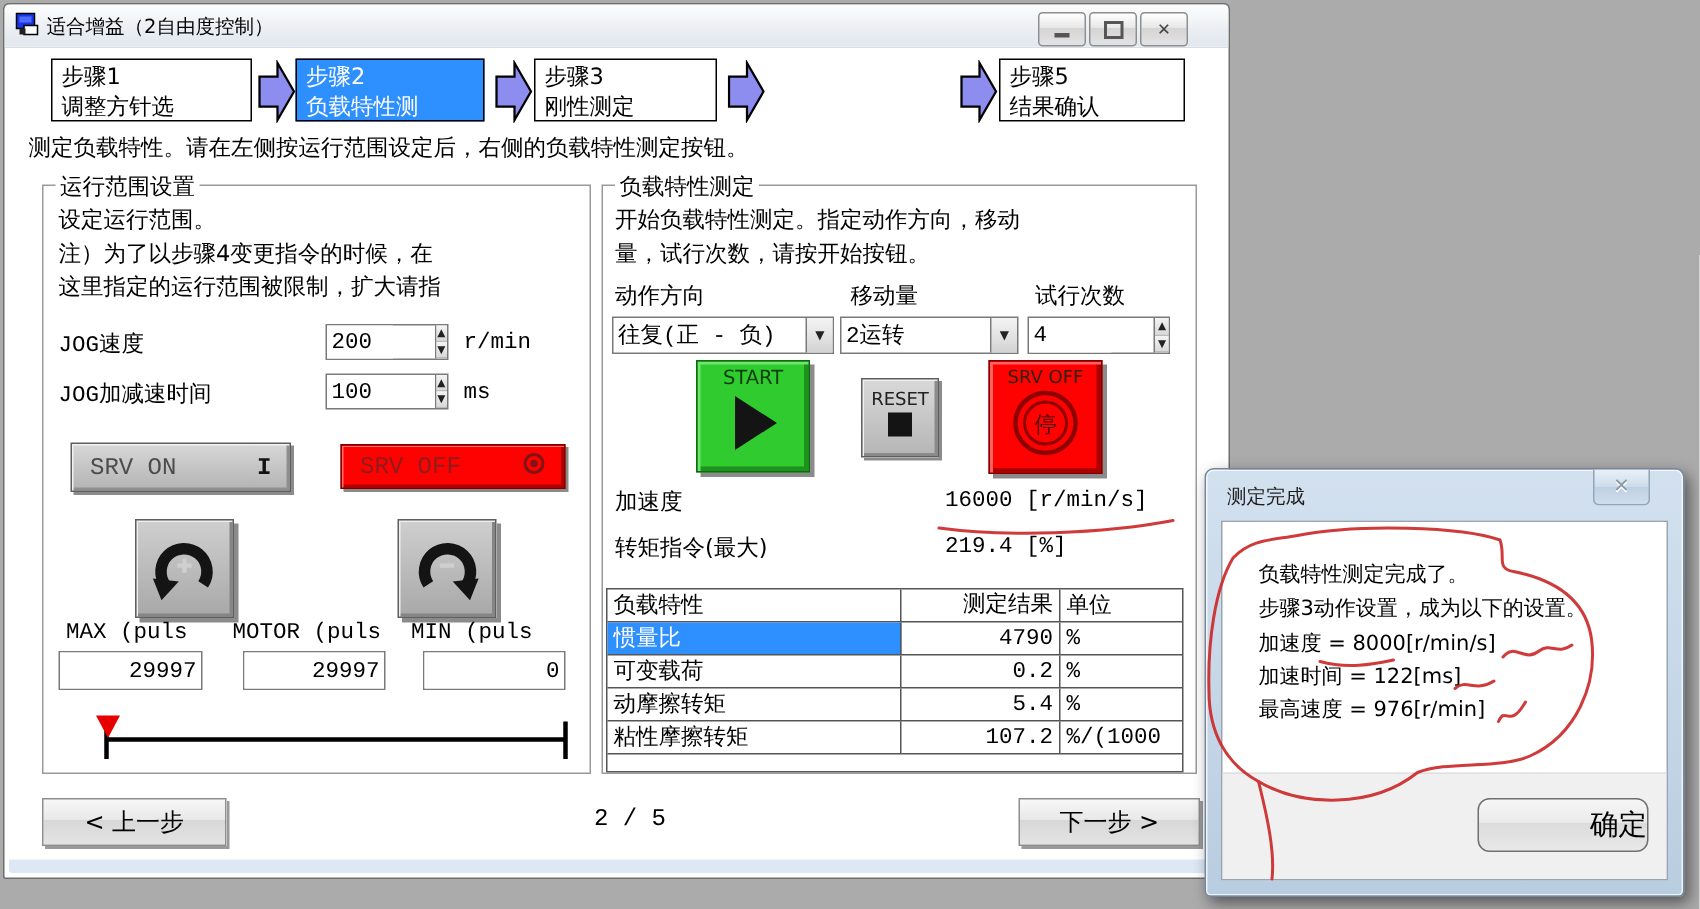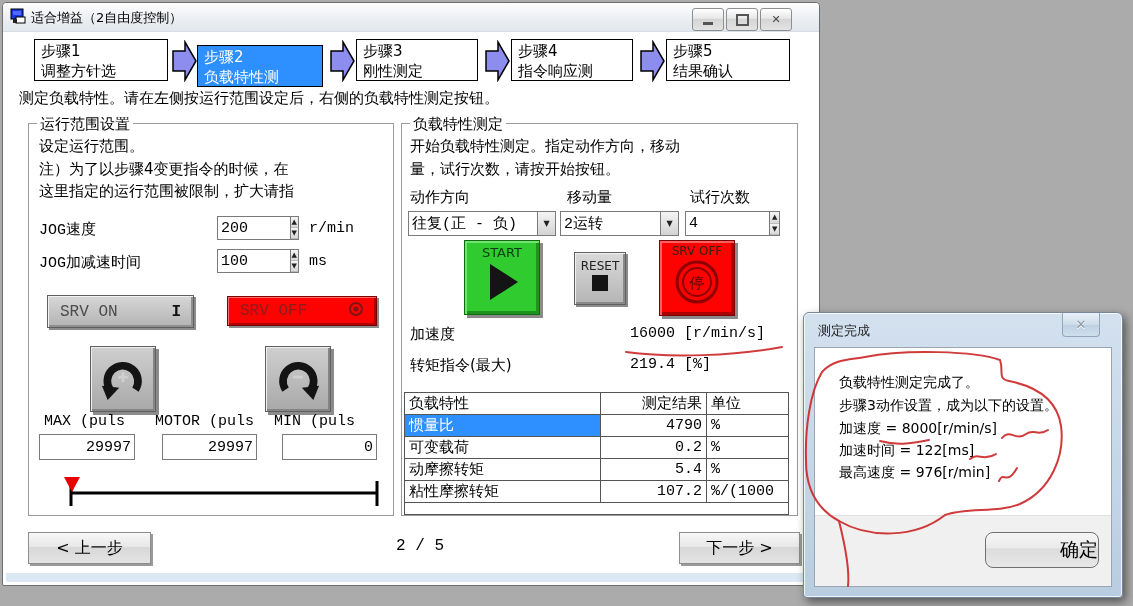--- a/index.html
+++ b/index.html
@@ -136,38 +136,34 @@
       </div>
     </div>
 
     <div class="step" style="left:31px;top:36px;width:134px;">
       <div>步骤1</div>
       <div>调整方针选</div>
     </div>
     <svg class="abs" style="left:169px;top:37px;" width="26" height="42">
       <polygon points="1,11 13,11 13,2 24,21 13,40 13,31 1,31" fill="#8D8DF0" stroke="#000" stroke-width="1.5"></polygon>
       </svg>
-    <div class="step active" style="left:194px;top:36px;width:126px;margin-top:6px;">
+    <div class="step active" style="left:194px;top:36px;width:126px;">
       <div>步骤2</div>
       <div>负载特性测</div>
     </div>
     <svg class="abs" style="left:327px;top:37px;" width="26" height="42">
       <polygon points="1,11 13,11 13,2 24,21 13,40 13,31 1,31" fill="#8D8DF0" stroke="#000" stroke-width="1.5"></polygon>
       </svg>
     <div class="step" style="left:353px;top:36px;width:122px;">
       <div>步骤3</div>
       <div>刚性测定</div>
     </div>
     <svg class="abs" style="left:482px;top:37px;" width="26" height="42">
       <polygon points="1,11 13,11 13,2 24,21 13,40 13,31 1,31" fill="#8D8DF0" stroke="#000" stroke-width="1.5"></polygon>
       </svg>
-    <div class="step" style="left:508px;top:36px;width:122px;">
-      <div>步骤4</div>
-      <div>指令响应测</div>
-    </div>
     <svg class="abs" style="left:637px;top:37px;" width="26" height="42">
       <polygon points="1,11 13,11 13,2 24,21 13,40 13,31 1,31" fill="#8D8DF0" stroke="#000" stroke-width="1.5"></polygon>
       </svg>
     <div class="step" style="left:663px;top:36px;width:124px;">
       <div>步骤5</div>
       <div>结果确认</div>
     </div>
 
     <div class="desc">测定负载特性。请在左侧按运行范围设定后，右侧的负载特性测定按钮。</div>
 

